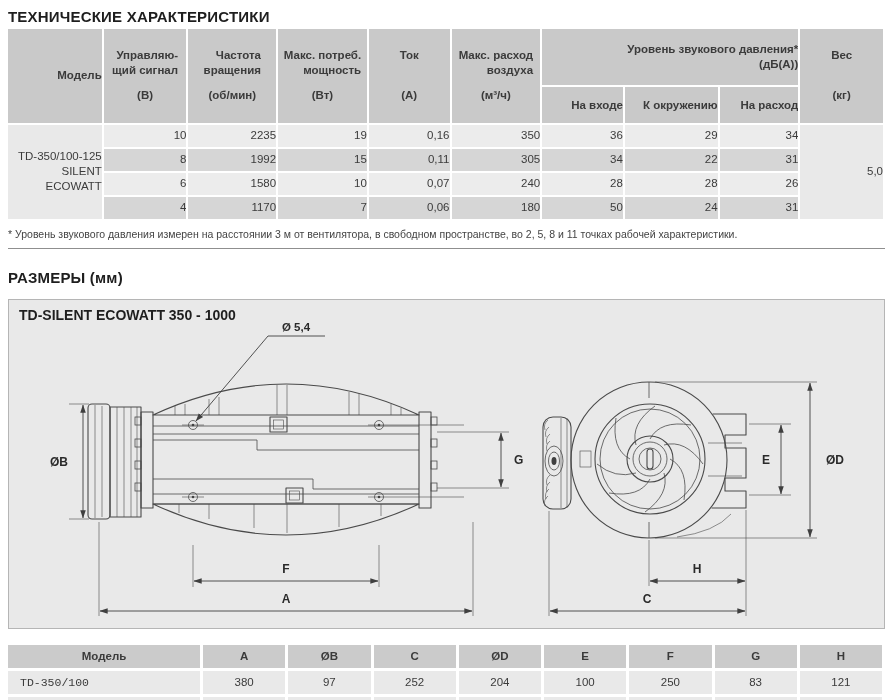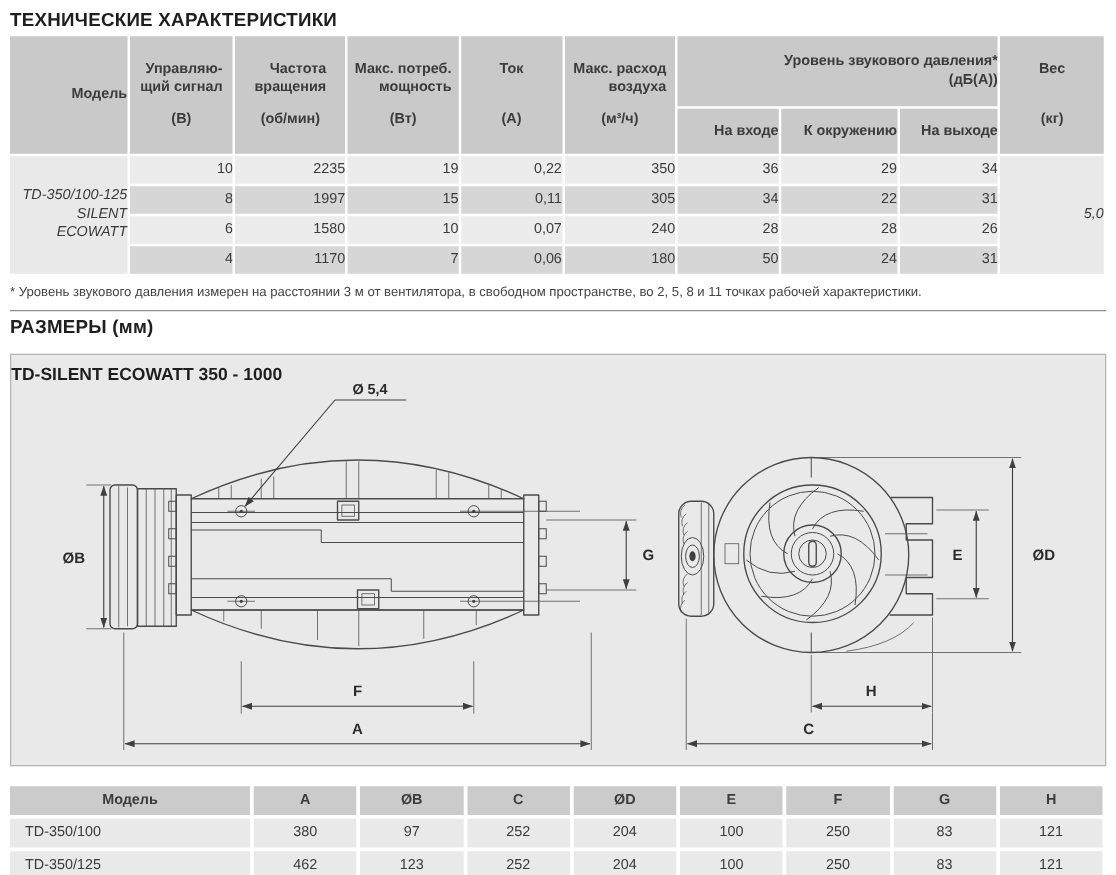--- a/index.html
+++ b/index.html
@@ -9,61 +9,61 @@
   }
   *{box-sizing:border-box; margin:0; padding:0;}
   html,body{background:#fff;}
   body{
     width:893px; height:700px; overflow:hidden;
     font-family:"Liberation Sans", sans-serif; color:var(--text);
   }
   .page{padding:6px 8px 0 8px;}
   h1,h2{font-size:15px; font-weight:700; color:#1e1e1e; letter-spacing:.2px;}
   h1{margin:2px 0 2px 0;}
-  h2{margin:4px 0 0 0;}
+  h2{margin:20px 0 0 0;}
 
   
   table.spec{border-collapse:separate; border-spacing:2px; table-layout:fixed; width:879px; margin-left:-2px;}
   table.spec th, table.spec td{
     text-align:right; vertical-align:middle; font-size:11.5px; color:var(--text);
     white-space:pre-line; line-height:1.3; overflow:hidden;
   }
   table.spec th{background:var(--header-bg); font-weight:700;}
   tr.hrow1 th.grp{height:38px;}
   tr.hrow2 th{height:24px;}
   th.stack{padding:0; vertical-align:top;}
   .stackbox{height:64px; display:flex; flex-direction:column; justify-content:space-between;
             align-items:center; padding:4px 1px 5px 1px;}
   tr.drow td{height:22px; font-weight:400;}
   tr.drow.odd td{background:var(--row-light);}
   tr.drow.even td{background:var(--row-dark);}
-  td.span-cell{background:var(--cell-span) !important;font-style:italic; }
+  td.span-cell{background:var(--cell-span) !important; }
   td.model-cell{text-align:left; padding-left:7px; line-height:1.6;}
 
   .footnote{font-size:10.5px; color:#444; margin:7px 0 0 0;}
   .divider{border:none; border-top:1px solid #8f8f8f; margin:8px 0 0 0;}
 
   
   .panel{position:relative; margin-top:13px; width:877px; height:330px;
          background:var(--panel-bg); border:1px solid var(--panel-border);}
-  .panel-title{position:absolute; left:0; top:7px; font-size:14px; font-weight:700; color:#1e1e1e;}
+  .panel-title{position:absolute; left:10px; top:7px; font-size:14px; font-weight:700; color:#1e1e1e;}
   .panel svg{position:absolute; left:0; top:0;}
   .s{stroke:var(--line); stroke-width:1.1; fill:none; stroke-linejoin:round; stroke-linecap:round;}
   .s2{stroke:var(--line); stroke-width:.8; fill:none;}
   .thin{stroke:var(--line); stroke-width:.6; fill:none;}
   .dim{stroke:#3f3f3f; stroke-width:.9; fill:none;}
   .fillc{fill:#3f3f3f; stroke:none;}
   text.lbl{fill:#2a2a2a; font-family:"Liberation Sans",sans-serif; font-size:12px; font-weight:700;}
   text.note{fill:#2a2a2a; font-family:"Liberation Sans",sans-serif; font-size:11.5px; font-weight:700;}
 
   
   table.dims{border-collapse:separate; border-spacing:3px; table-layout:fixed; width:880px; margin:13px 0 0 -3px;}
   table.dims th{background:var(--dims-header-bg); height:23px; font-size:11.5px; font-weight:700;}
   table.dims td{background:var(--dims-row-bg); height:23px; font-size:11.5px; text-align:center;}
-  table.dims td.model{ text-align:left; padding-left:12px;}
+  table.dims td.model{ text-align:left; padding-left:12px;font-family:Liberation Mono, monospace;}
 </style>
 </head>
 <body>
 
 <div class="page">
 
   <h1>ТЕХНИЧЕСКИЕ ХАРАКТЕРИСТИКИ</h1>
 
   <table class="spec">
     <colgroup>
@@ -102,40 +102,40 @@
         </th>
         <th colspan="3" class="grp">Уровень звукового давления*
 (дБ(А))</th>
         <th rowspan="2" class="stack">
           <div class="stackbox"><span>Вес</span><span>(кг)</span></div>
         </th>
       </tr>
       <tr class="hrow2">
         <th>На входе</th>
         <th>К окружению</th>
-        <th>На выходе</th>
+        <th>На расход</th>
       </tr>
 
       <tr class="drow odd">
         <td rowspan="4" class="span-cell model-cell">TD-350/100-125
 SILENT
 ECOWATT</td>
         <td>10</td>
         <td>2235</td>
         <td>19</td>
-        <td>0,22</td>
+        <td>0,16</td>
         <td>350</td>
         <td>36</td>
         <td>29</td>
         <td>34</td>
         <td rowspan="4" class="span-cell">5,0</td>
       </tr>
       <tr class="drow even">
         <td>8</td>
-        <td>1997</td>
+        <td>1992</td>
         <td>15</td>
         <td>0,11</td>
         <td>305</td>
         <td>34</td>
         <td>22</td>
         <td>31</td>
       </tr>
       <tr class="drow odd">
         <td>6</td>
         <td>1580</td>

